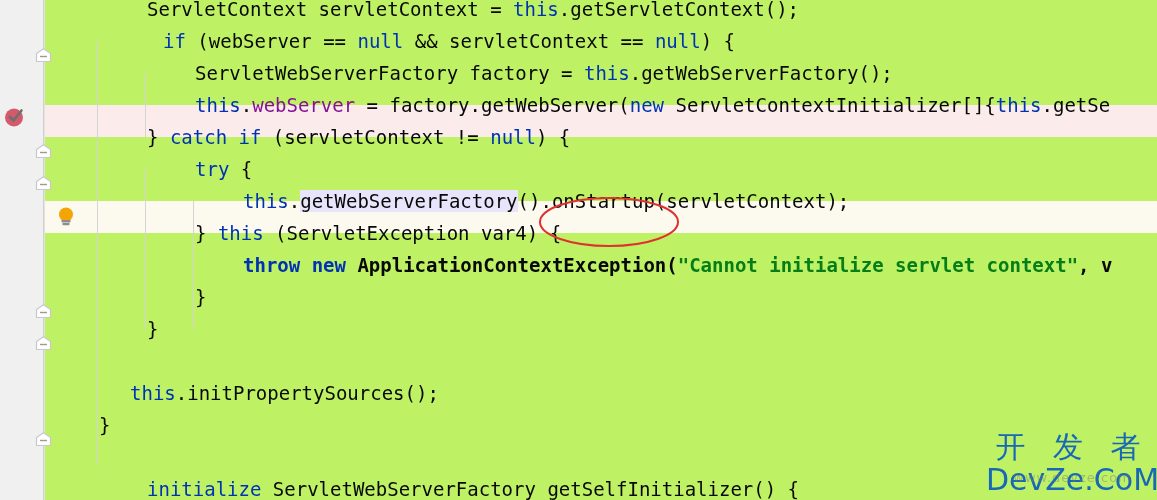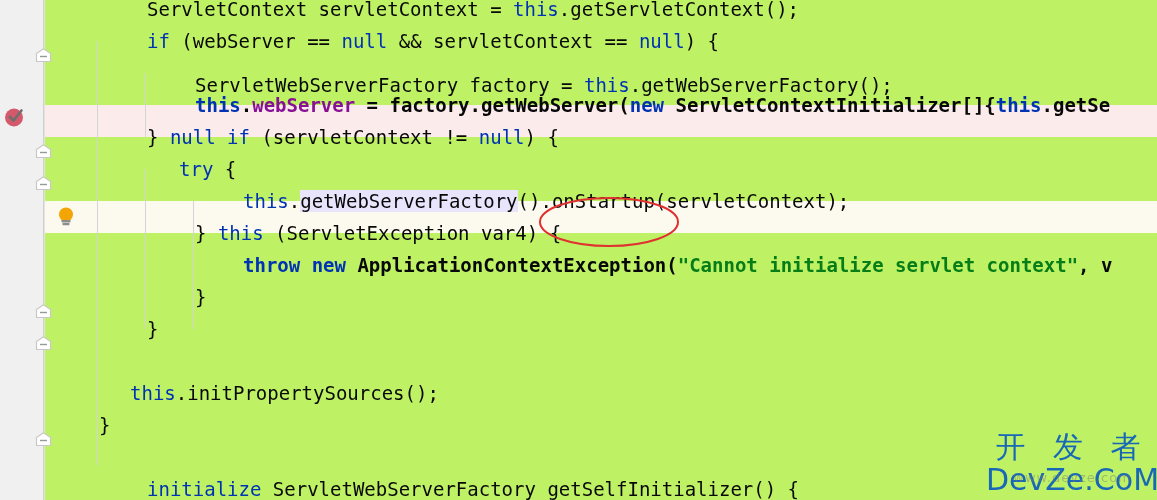--- a/index.html
+++ b/index.html
@@ -223,25 +223,25 @@
         </svg></div>
       <div class="bulb-icon" title="Show intention actions" style="top: 206px;"><svg width="20" height="22" viewBox="0 0 20 22">
           <circle cx="10" cy="8.5" r="7" fill="#f3a505"></circle>
           <rect x="5.5" y="14" width="9" height="2.4" rx="0.6" fill="#8d8d8d"></rect>
           <rect x="6.5" y="17" width="7" height="2.2" rx="0.6" fill="#8d8d8d"></rect>
         </svg></div>
     </div>
 
   <div id="code-layer">
       <div class="code-line" style="top: -7px; left: 147px;"><span class="plain">ServletContext servletContext = </span><span class="kw">this</span><span class="plain">.getServletContext();</span></div>
-      <div class="code-line" style="top: 25px; left: 147px;"><span class="kw">if</span><span class="plain"> (webServer == </span><span class="kw">null</span><span class="plain"> &amp;&amp; servletContext == </span><span class="kw">null</span><span class="plain">) {</span></div>
-      <div class="code-line" style="top: 57px; left: 195px; margin-top: 12px;"><span class="plain">ServletWebServerFactory factory = </span><span class="kw">this</span><span class="plain">.getWebServerFactory();</span></div>
-      <div class="code-line" style="top: 89px; left: 195px; font-weight: bold;"><span class="kw">this</span><span class="plain">.</span><span class="fld">webServer</span><span class="plain"> = factory.getWebServer(</span><span class="kw">new</span><span class="plain"> ServletContextInitializer[]{</span><span class="kw">this</span><span class="plain">.getSe</span></div>
-      <div class="code-line" style="top: 121px; left: 147px;"><span class="plain">} </span><span class="kw">null if</span><span class="plain"> (servletContext != </span><span class="kw">null</span><span class="plain">) {</span></div>
-      <div class="code-line" style="top: 153px; left: 179px;"><span class="kw">try</span><span class="plain"> {</span></div>
+      <div class="code-line" style="top: 25px; left: 163px;"><span class="kw">if</span><span class="plain"> (webServer == </span><span class="kw">null</span><span class="plain"> &amp;&amp; servletContext == </span><span class="kw">null</span><span class="plain">) {</span></div>
+      <div class="code-line" style="top: 57px; left: 195px;"><span class="plain">ServletWebServerFactory factory = </span><span class="kw">this</span><span class="plain">.getWebServerFactory();</span></div>
+      <div class="code-line" style="top: 89px; left: 195px;"><span class="kw">this</span><span class="plain">.</span><span class="fld">webServer</span><span class="plain"> = factory.getWebServer(</span><span class="kw">new</span><span class="plain"> ServletContextInitializer[]{</span><span class="kw">this</span><span class="plain">.getSe</span></div>
+      <div class="code-line" style="top: 121px; left: 147px;"><span class="plain">} </span><span class="kw">catch if</span><span class="plain"> (servletContext != </span><span class="kw">null</span><span class="plain">) {</span></div>
+      <div class="code-line" style="top: 153px; left: 195px;"><span class="kw">try</span><span class="plain"> {</span></div>
       <div class="code-line" style="top: 185px; left: 243px;"><span class="kw">this</span><span class="plain">.</span><span class="plain sel">getWebServerFactory</span><span class="plain">().onStartup(servletContext);</span></div>
       <div class="code-line" style="top: 217px; left: 195px;"><span class="plain">} </span><span class="kw">this</span><span class="plain"> (ServletException var4) {</span></div>
       <div class="code-line" style="top: 249px; left: 243px; font-weight: bold;"><span class="kw">throw</span><span class="plain"> </span><span class="kw">new</span><span class="plain"> ApplicationContextException(</span><span class="str">"Cannot initialize servlet context"</span><span class="plain">, v</span></div>
       <div class="code-line" style="top: 281px; left: 195px;"><span class="plain">}</span></div>
       <div class="code-line" style="top: 313px; left: 147px;"><span class="plain">}</span></div>
       <div class="code-line" style="top: 377px; left: 130px;"><span class="kw">this</span><span class="plain">.initPropertySources();</span></div>
       <div class="code-line" style="top: 409px; left: 99px;"><span class="plain">}</span></div>
       <div class="code-line" style="top: 473px; left: 147px;"><span class="kw">initialize</span><span class="plain"> ServletWebServerFactory </span><span class="plain">getSelfInitializer</span><span class="plain">() {</span></div>
     </div>
 

